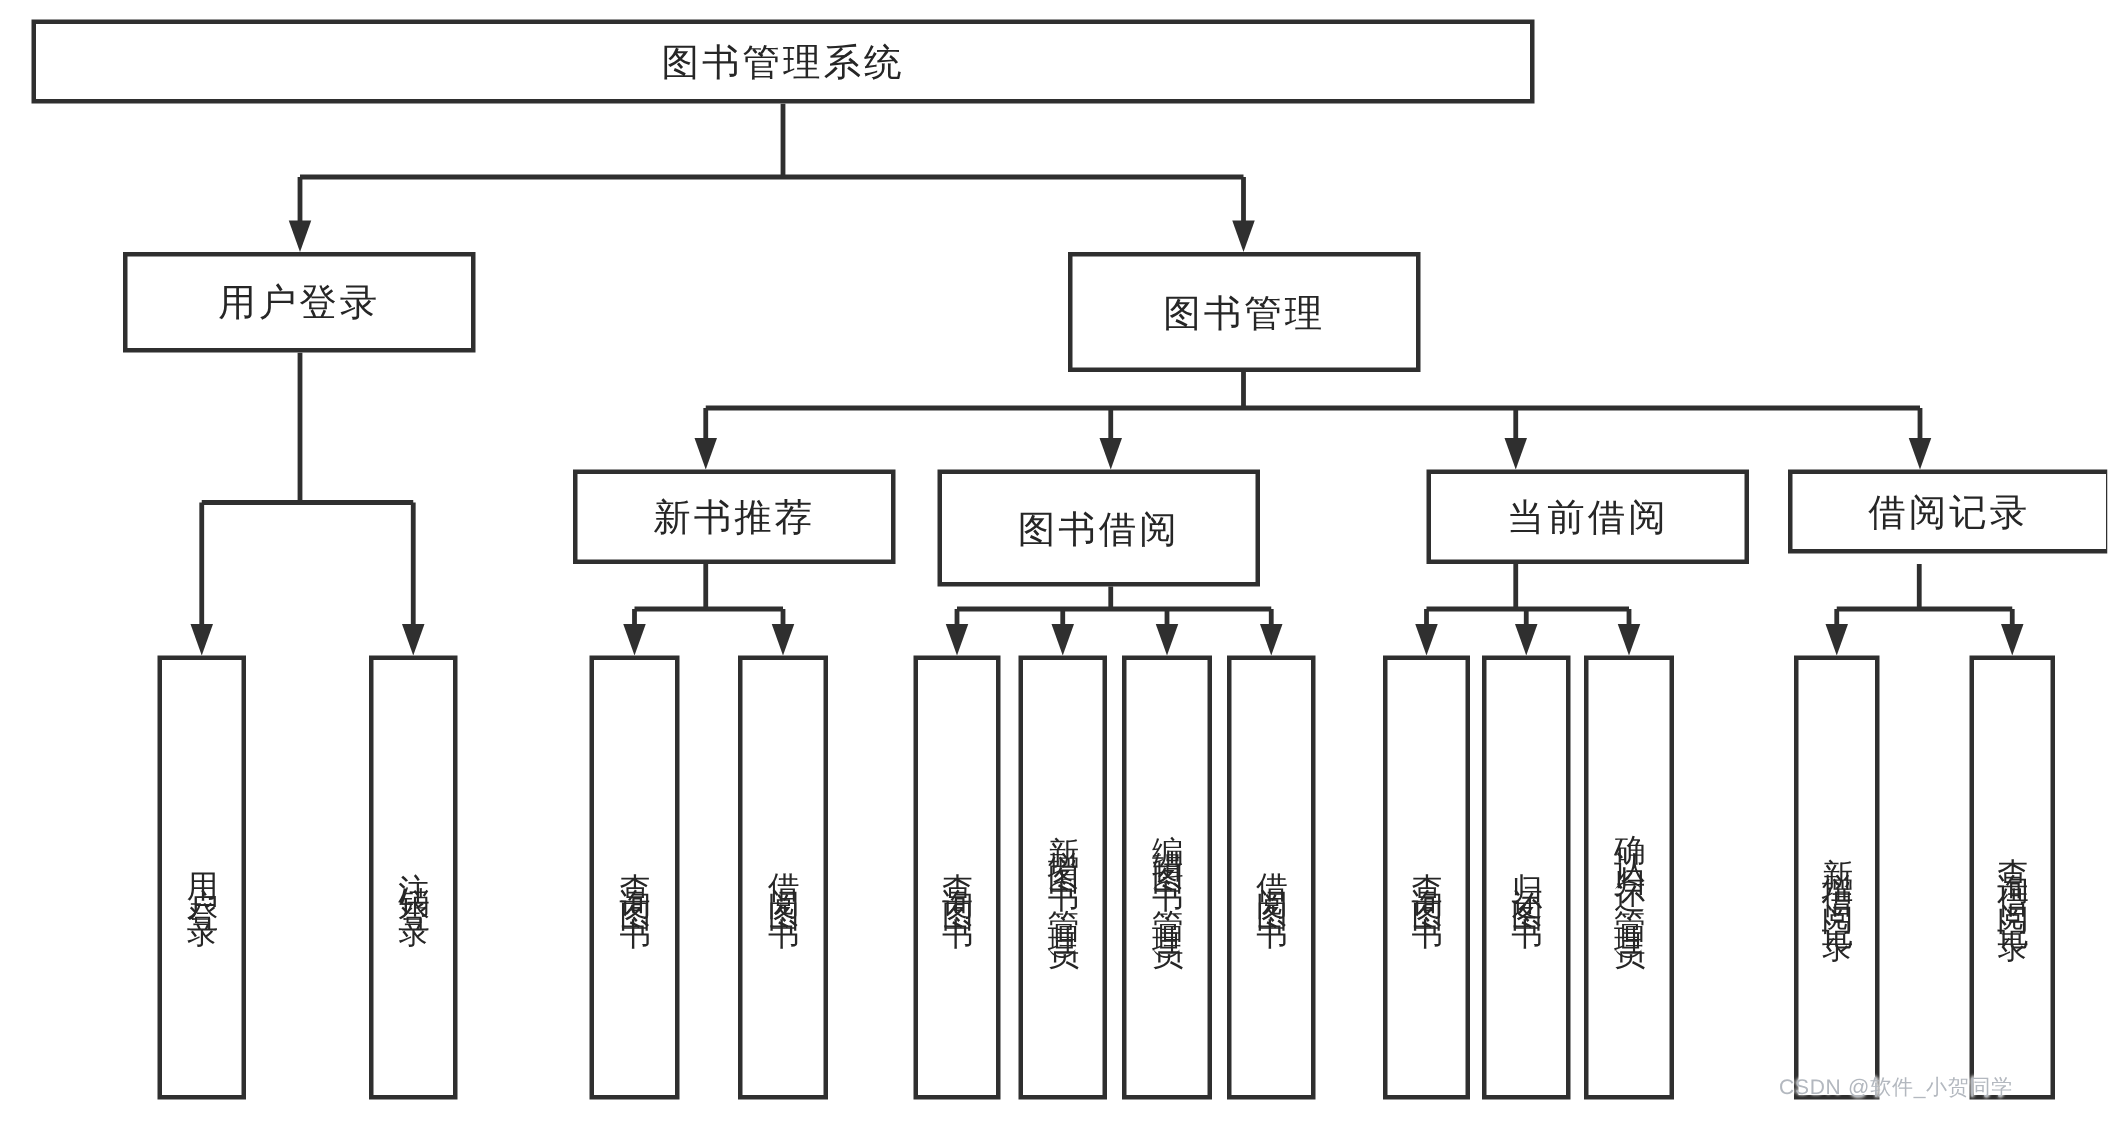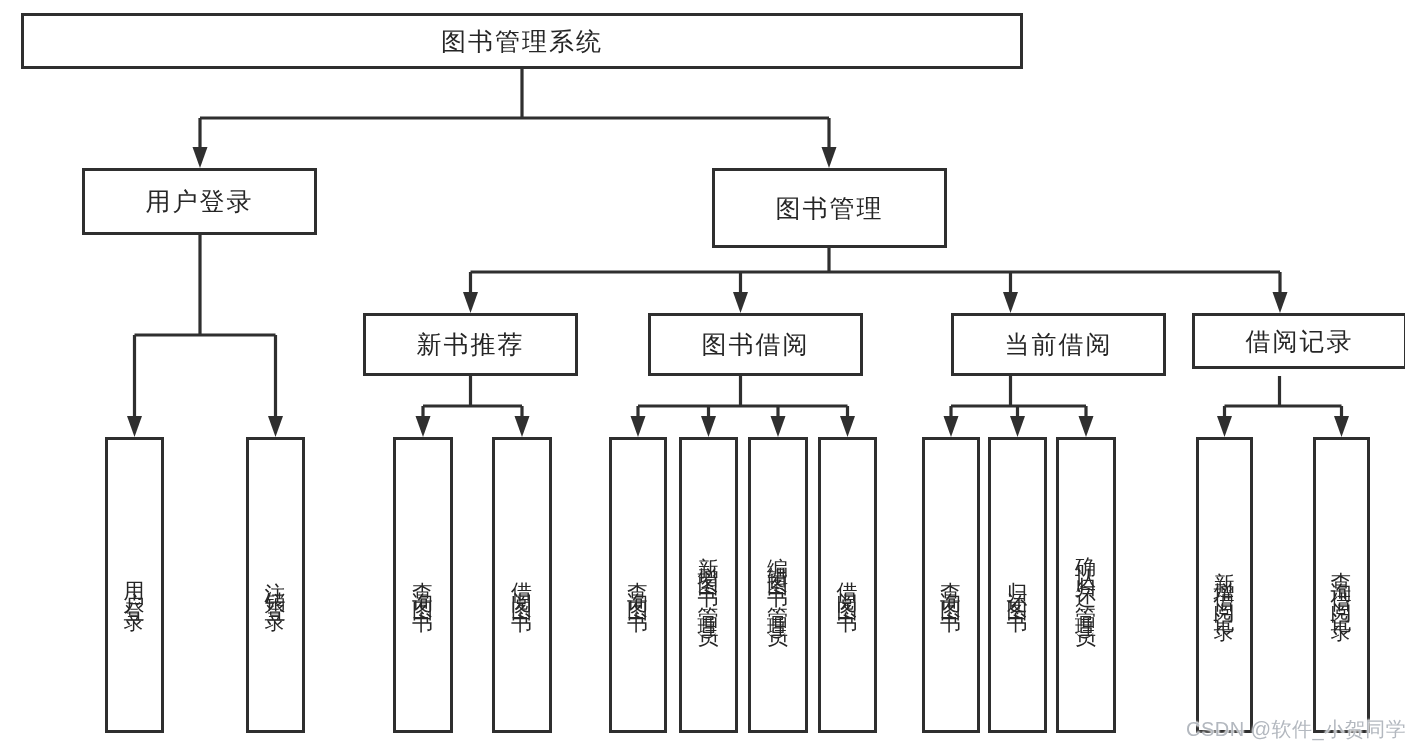--- a/index.html
+++ b/index.html
@@ -36,22 +36,22 @@
     text-orientation:mixed;
     font-size:21px;
     letter-spacing:10px;
     line-height:1;
     display:block;
   }
   
   #node-root            {left:21px;  top:13px;  width:1002px; height:56px;}
   #node-user-login      {left:82px;  top:168px; width:235px;  height:67px;}
   #node-book-management {left:712px; top:168px; width:235px;  height:80px;}
-  #node-new-book-recommend {left:363px; top:313px; width:215px; height:63px;}
-  #node-book-borrowing     {left:648px; top:313px; width:215px; height:63px;}
+  #node-new-book-recommend {left:382px; top:313px; width:215px; height:63px;}
+  #node-book-borrowing     {left:625px; top:313px; width:215px; height:78px;}
   #node-current-borrowing  {left:903px; top:313px; width:215px; height:63px;margin-left:48px;}
   #node-borrowing-records  {left:1192px;top:313px; width:215px; height:56px;}
   
   .leaf{top:437px;height:296px;}
   #leaf-user-login {left:105px;width:59px;}
   #leaf-logout     {left:246px;width:59px;}
   #leaf-nbr-query  {left:393px;width:60px;}
   #leaf-nbr-borrow {left:492px;width:60px;}
   #leaf-bb-query   {left:609px;width:58px;}
   #leaf-bb-add     {left:679px;width:59px;}
@@ -60,21 +60,21 @@
   #leaf-cb-query   {left:922px;width:58px;}
   #leaf-cb-return  {left:988px;width:59px;}
   #leaf-cb-confirm {left:1056px;width:60px;}
   #leaf-br-add     {left:1196px;width:57px;}
   #leaf-br-query   {left:1313px;width:57px;}
   
   .watermark{
     position:absolute;
     left:1186px;top:716px;
     z-index:5;
-    font-size:20px;
+    font-size:14px;
     color:var(--wm);
     letter-spacing:0.5px;
     white-space:nowrap;
     text-shadow:0 1px 2px rgba(255,255,255,.95),0 -1px 2px rgba(255,255,255,.95),1px 0 2px rgba(255,255,255,.9);
   }
 </style>
 </head>
 <body>
 
 <div class="stage">

